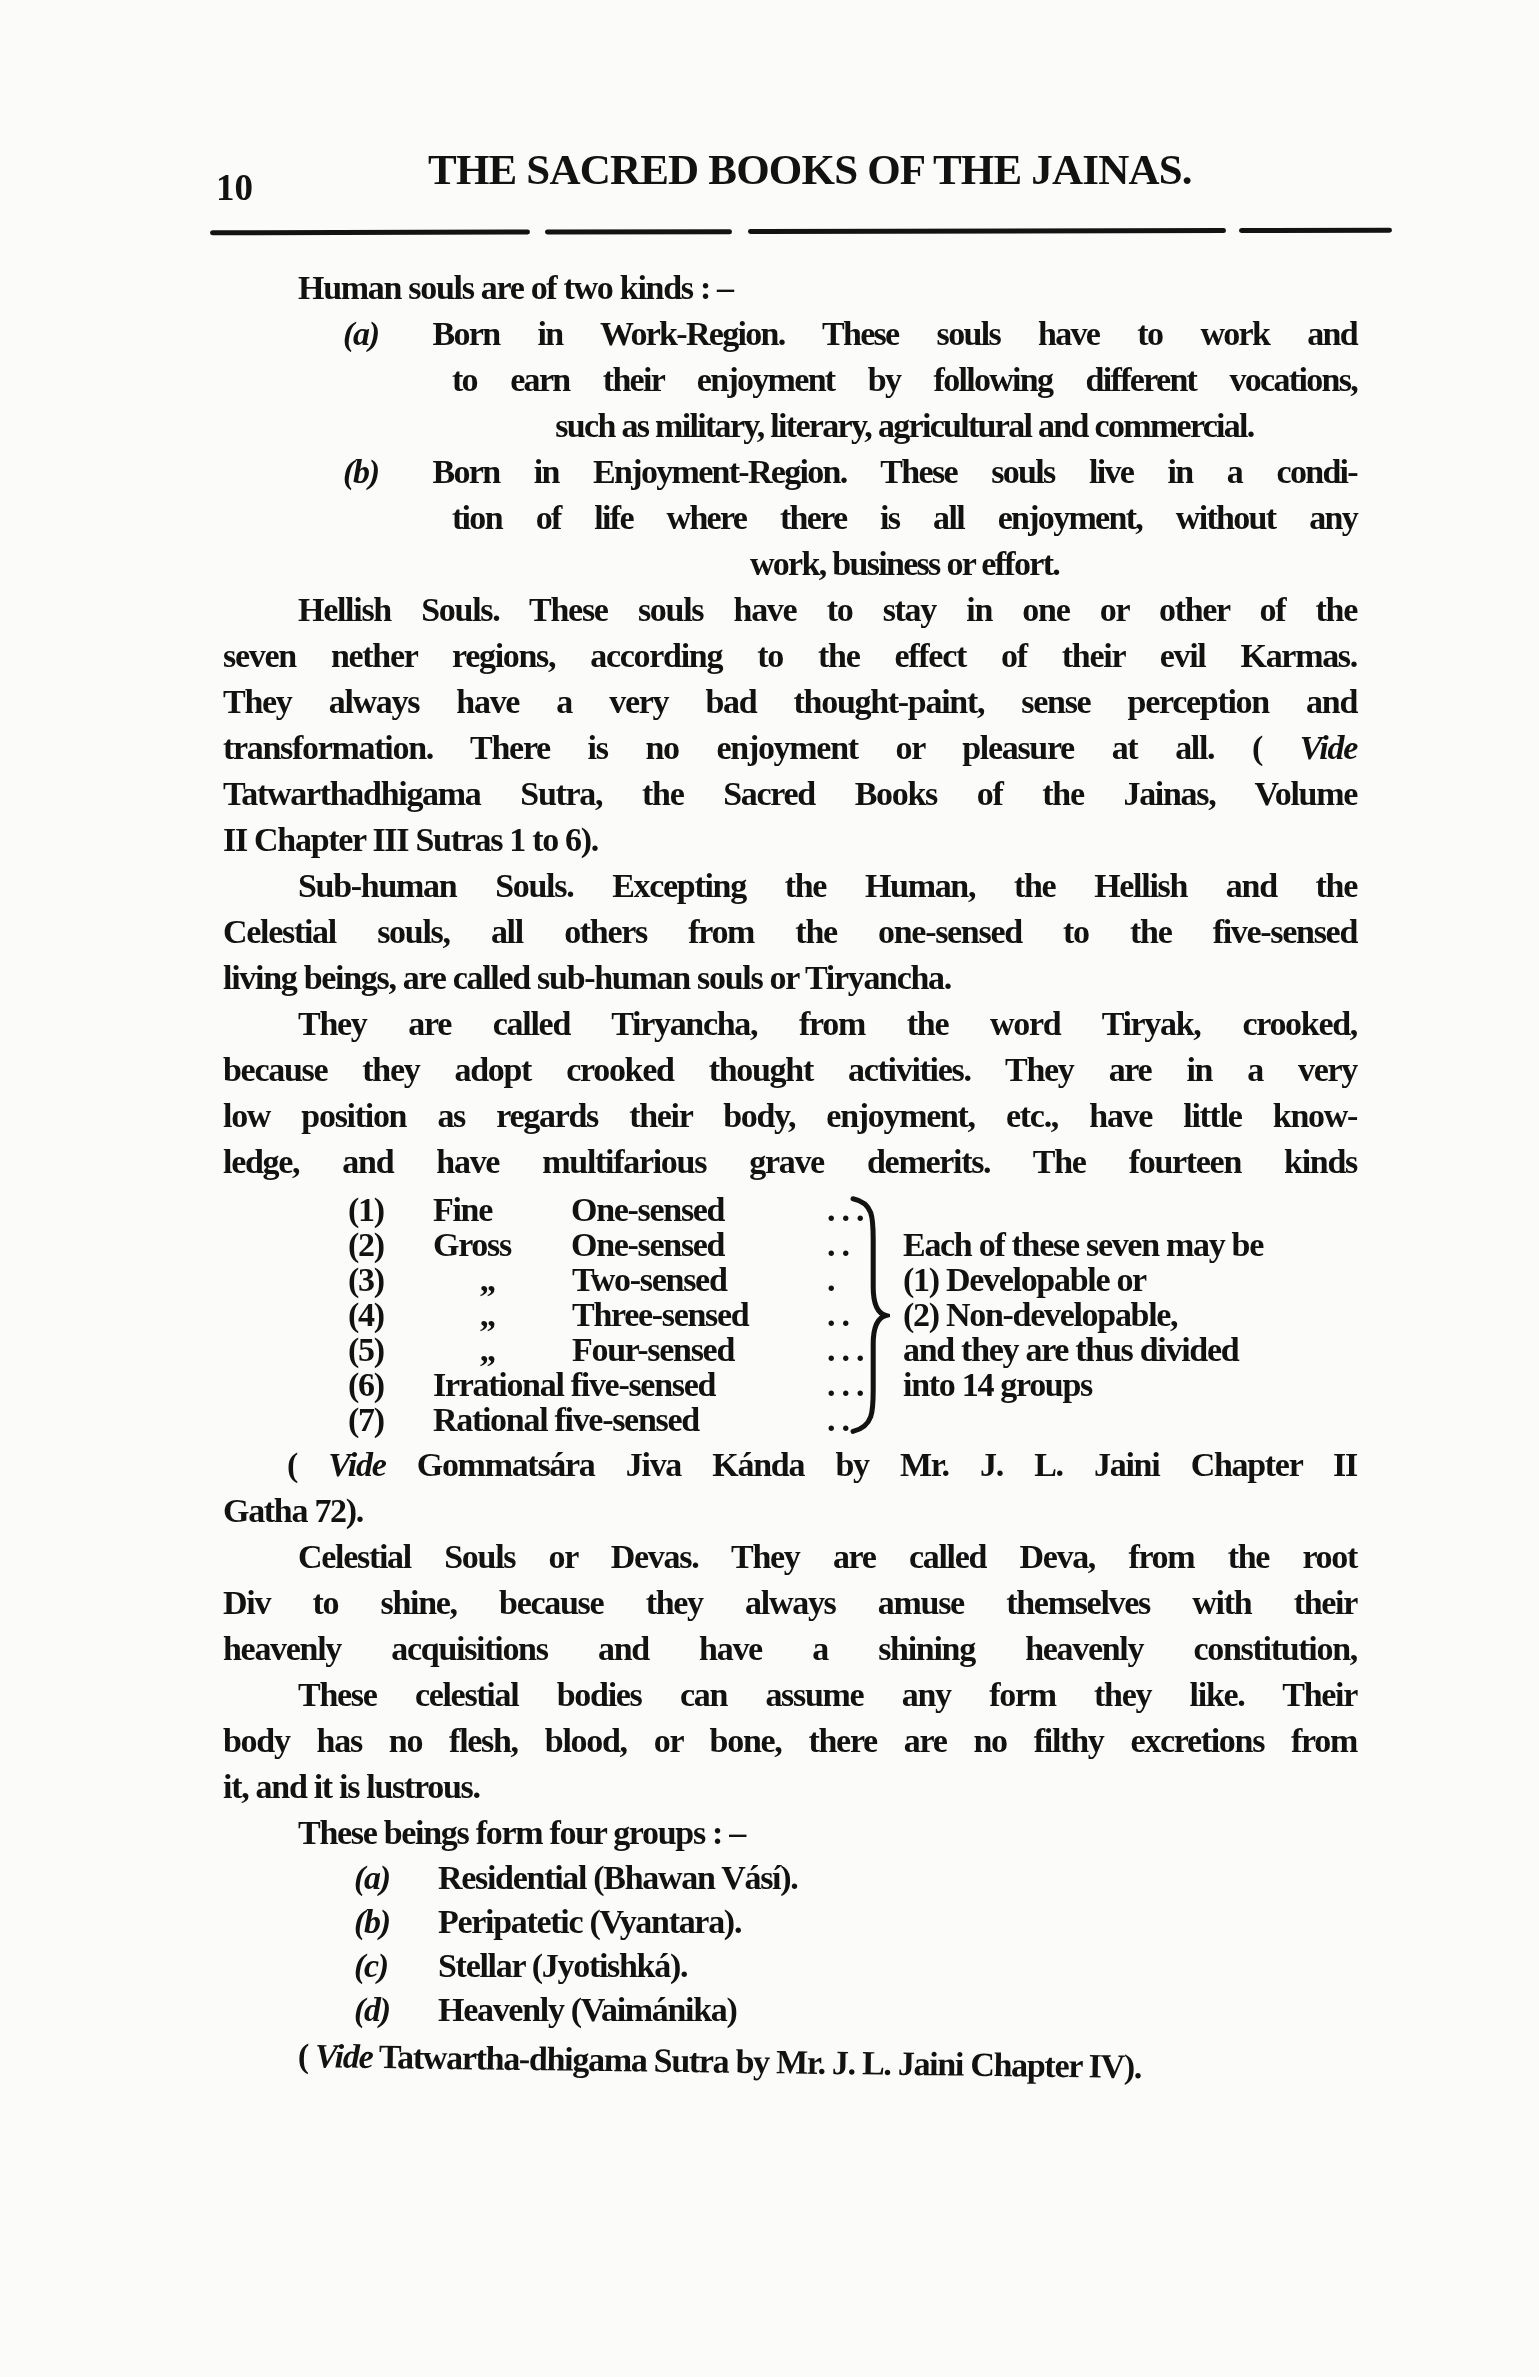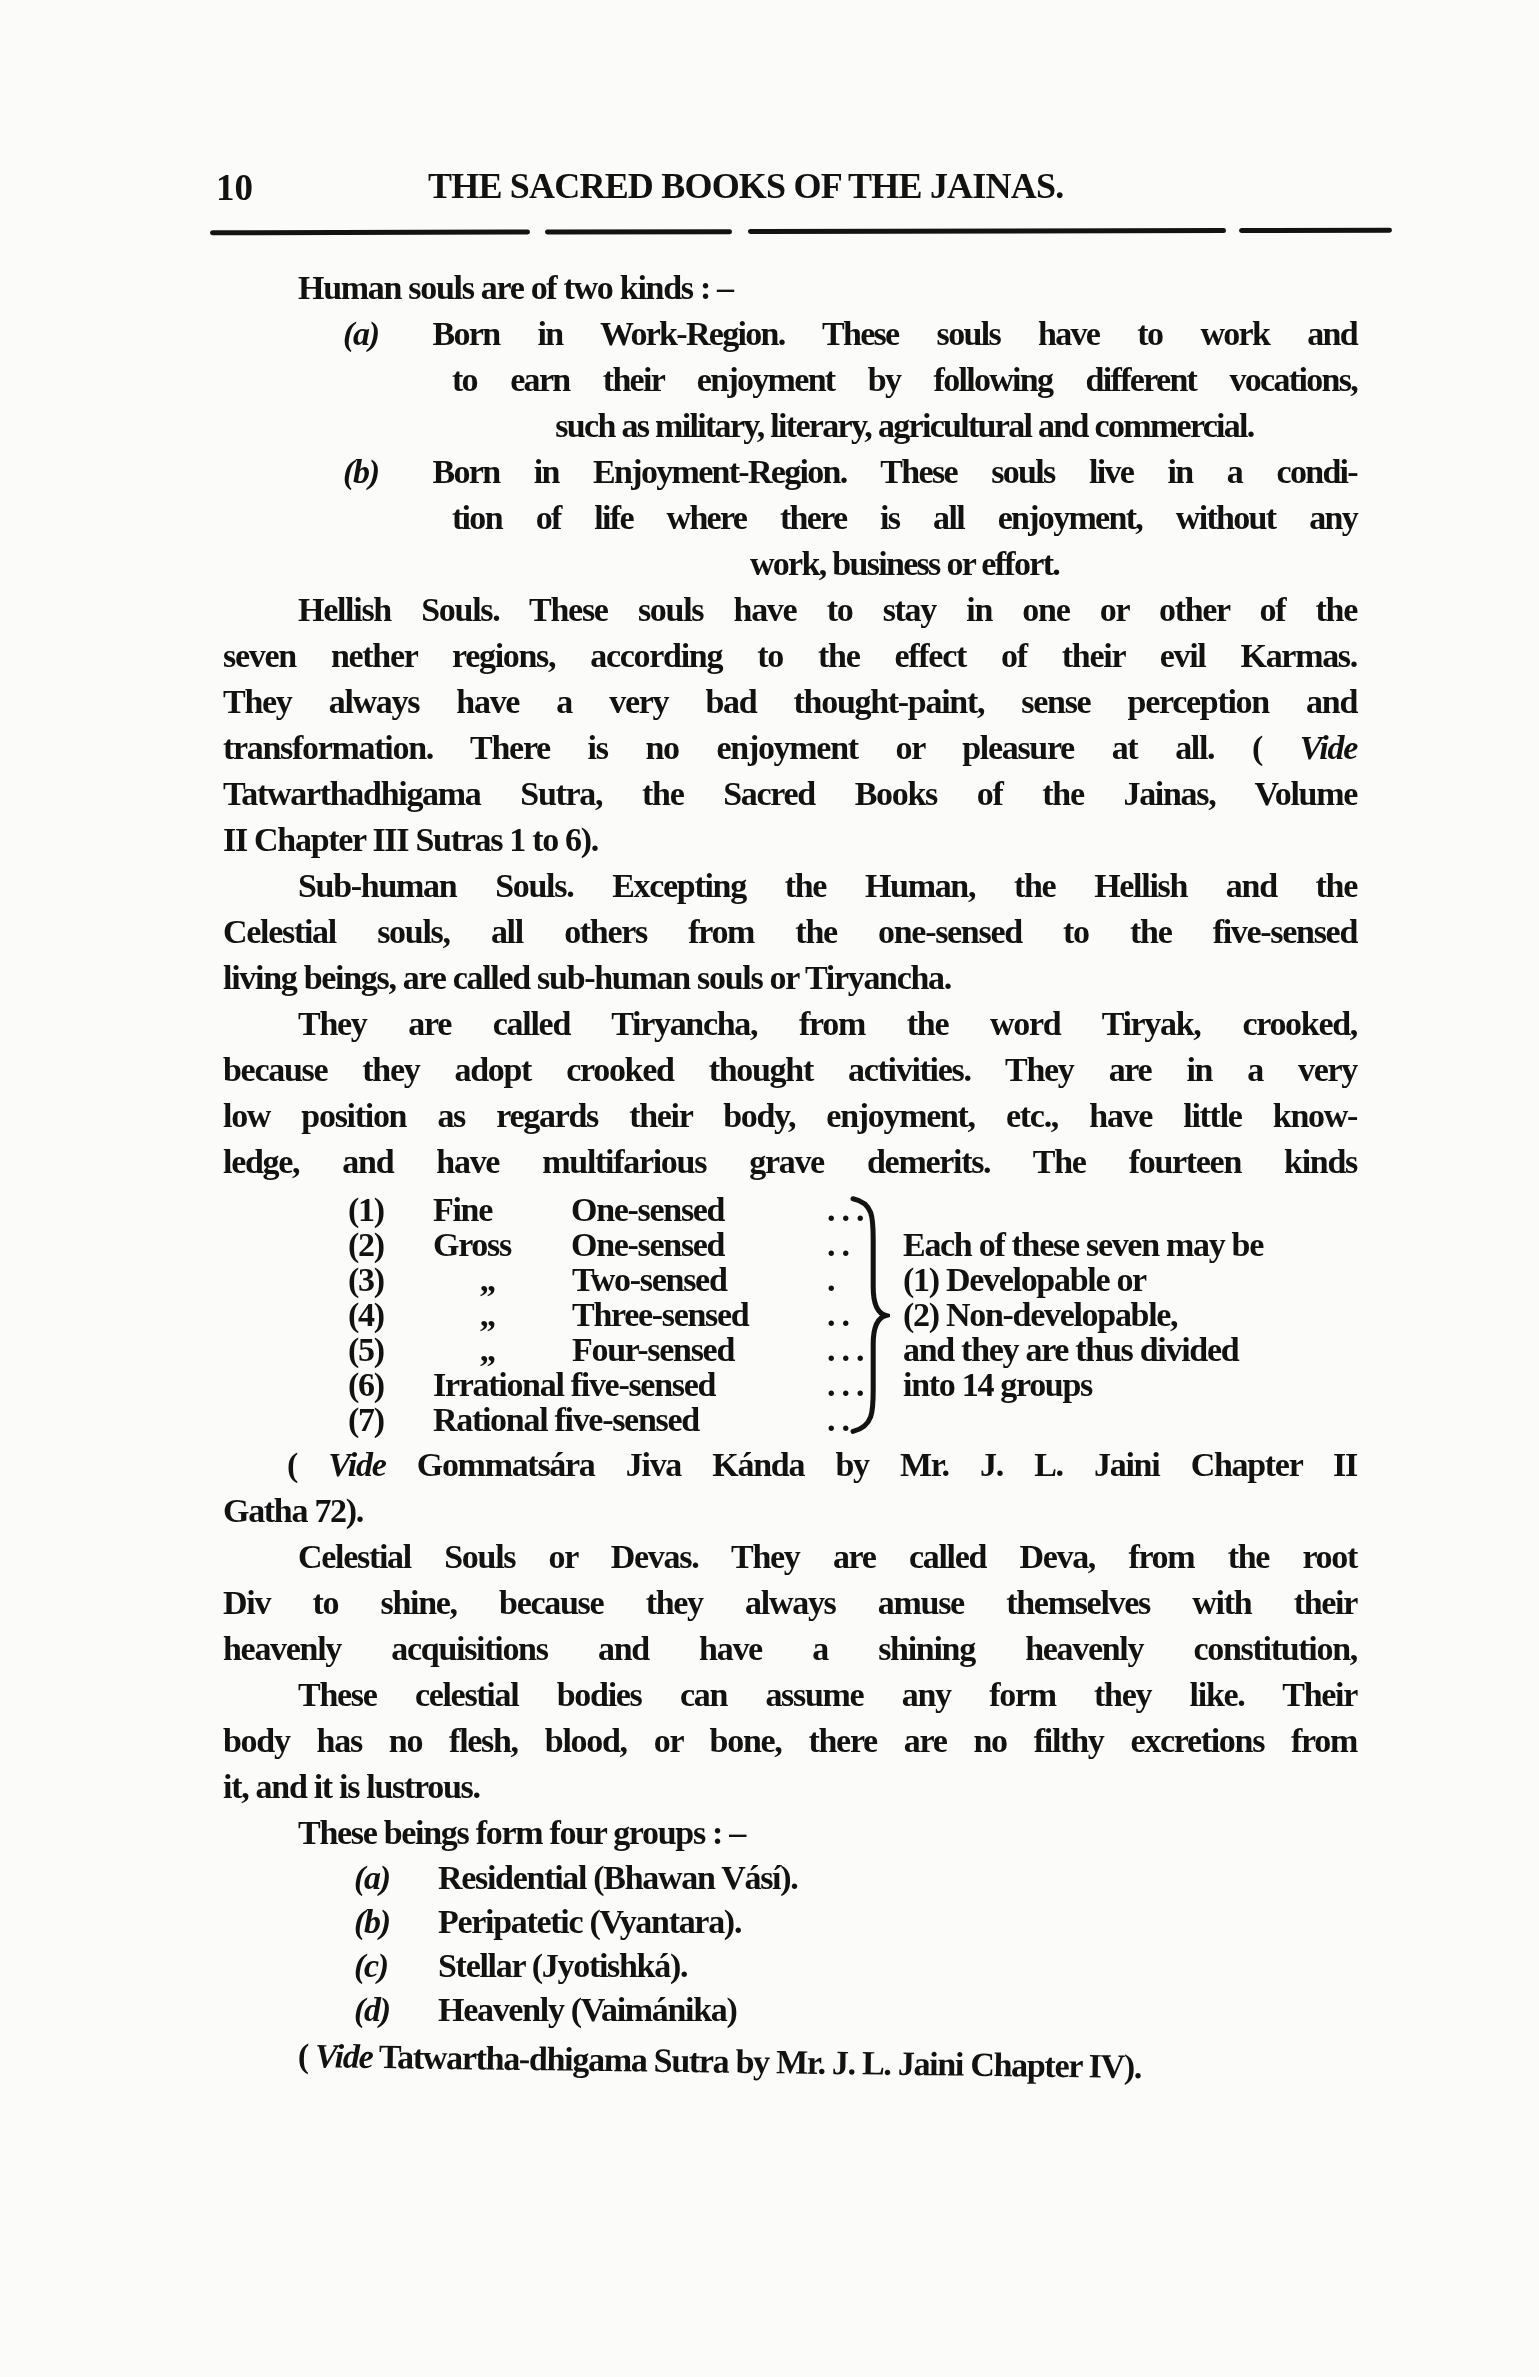--- a/index.html
+++ b/index.html
@@ -1,21 +1,21 @@
 <!DOCTYPE html>
 <html style="font-size:13.6px"><head>
 <meta charset="utf-8">
 <style>
   html,body{margin:0;padding:0;background:#e8e8e6;}
   .pg{position:relative;width:1539px;height:2377px;background:#fbfbf9;overflow:hidden;
       font-family:"Liberation Serif","DejaVu Serif",serif;font-weight:700;color:#121212;
       -webkit-font-smoothing:antialiased;}
   
   .pagenum{position:absolute;left:216px;top:166px;font-size:37px;letter-spacing:0;}
-  .title{position:absolute;left:428px;top:165px;font-size:36px;letter-spacing:-0.8px;white-space:nowrap;}
+  .title{position:absolute;left:428px;top:145px;font-size:43px;letter-spacing:-0.8px;white-space:nowrap;}
   .rule{position:absolute;left:210px;top:229px;width:1187px;transform:rotate(-0.12deg);}
   .rule i{display:inline-block;height:5.1px;background:#131313;border-radius:2.5px;vertical-align:top;}
   .rs1{width:320px;margin-right:15.3px;}
   .rs2{width:187px;margin-right:15.3px;}
   .rs3{width:478px;margin-right:13.6px;}
   .rs4{width:153px;}
   
   .body{position:absolute;left:223px;top:265px;width:1134px;font-size:34px;letter-spacing:-1.3px;line-height:46px;}
   .ln{height:46px;overflow:visible;}
   .j{text-align:justify;text-align-last:justify;}

